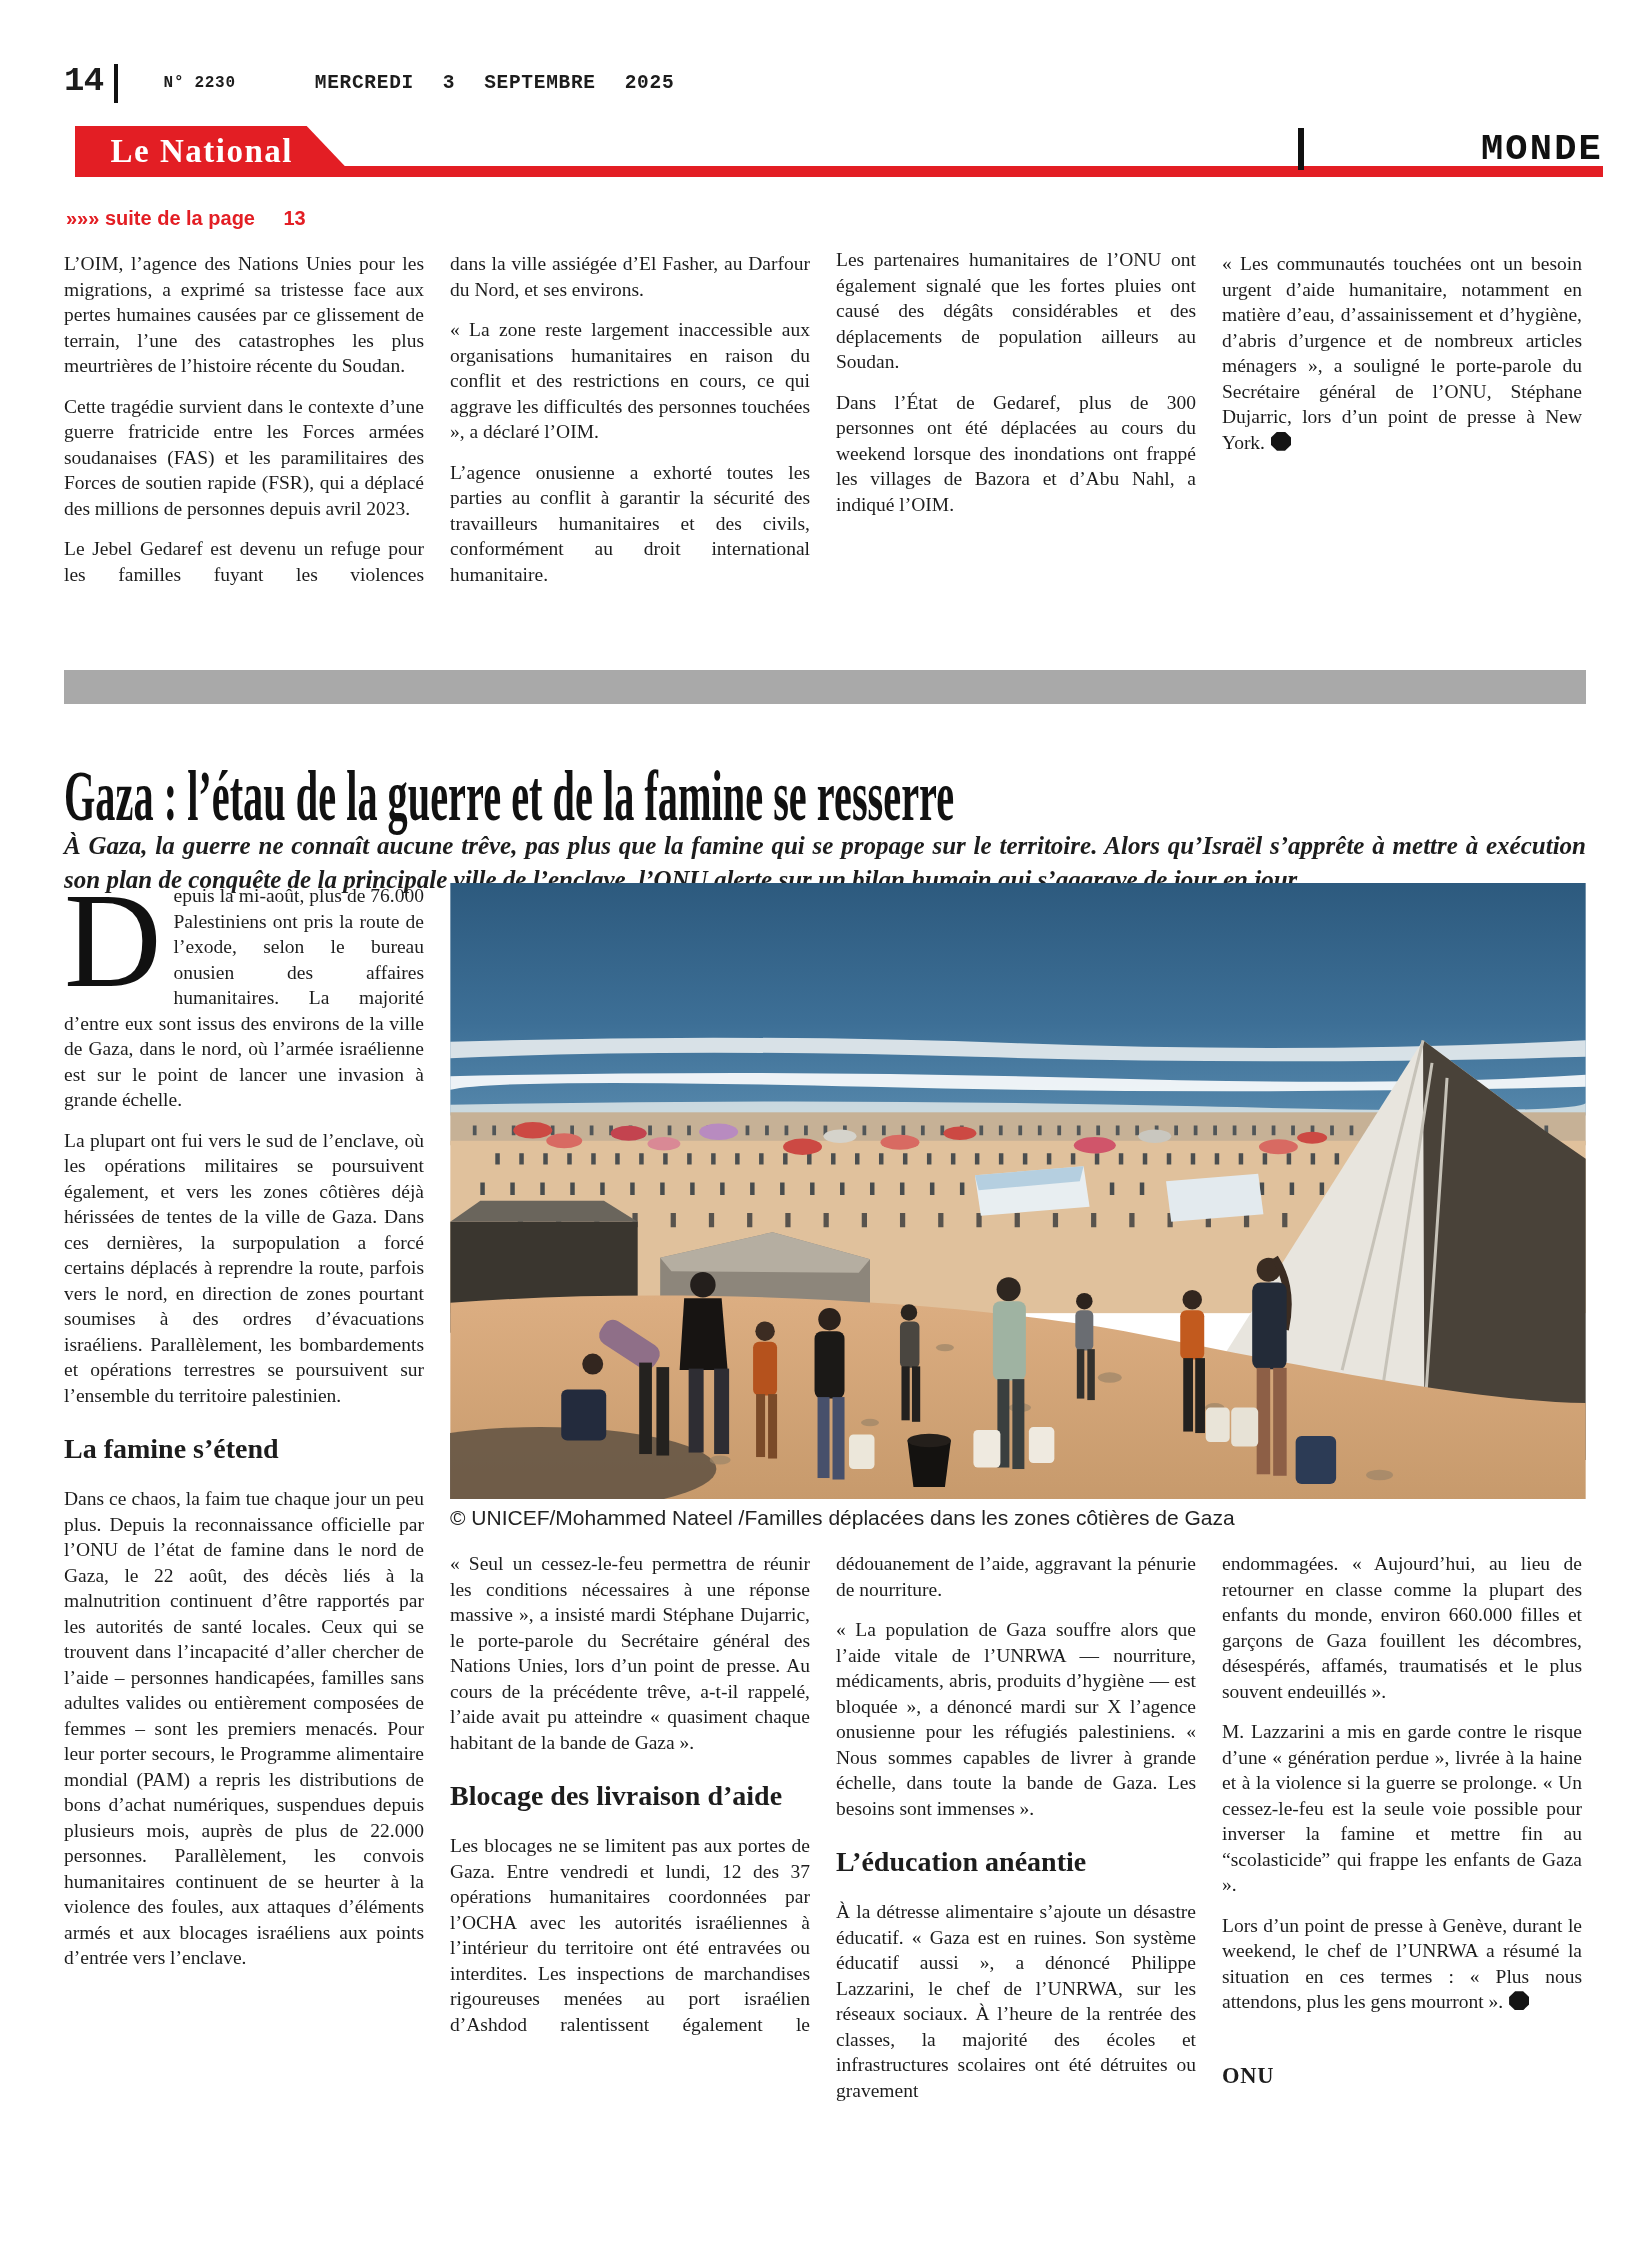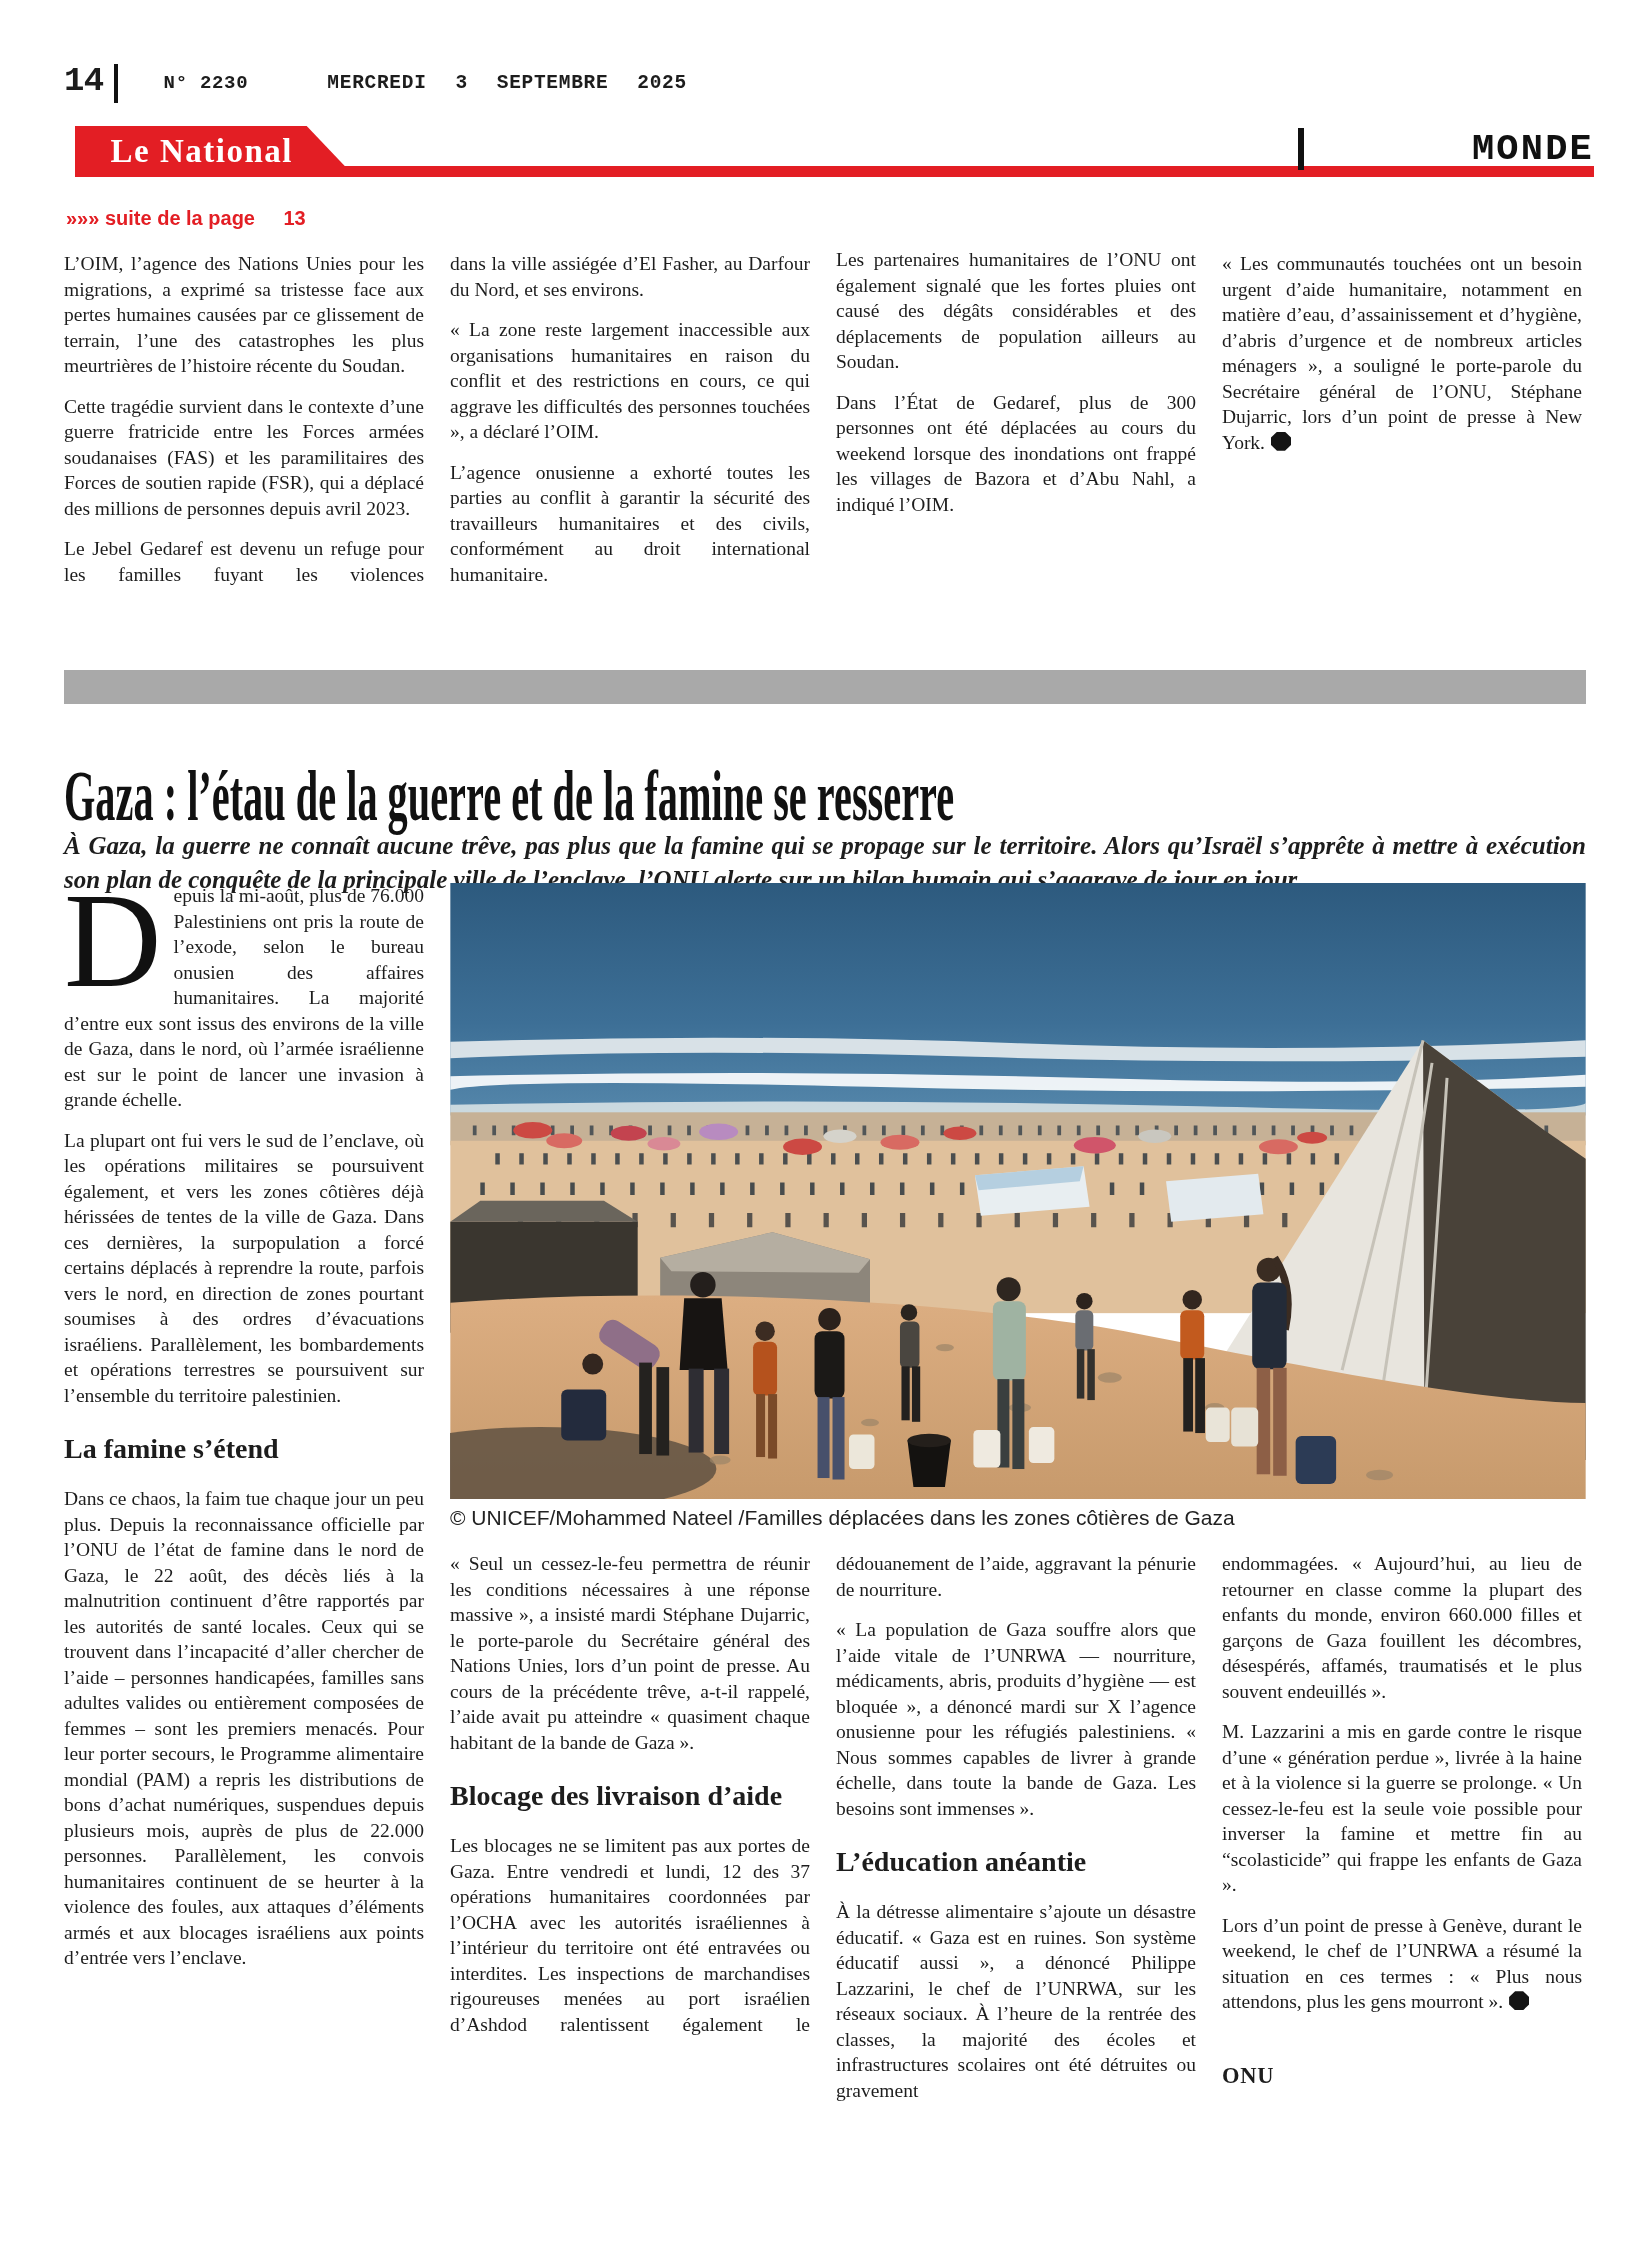--- a/index.html
+++ b/index.html
@@ -6,23 +6,23 @@
   body{
     width:1650px;height:2250px;position:relative;background:#ffffff;
     font-family:"Liberation Serif","DejaVu Serif",serif;color:#1d1d1d;
     overflow:hidden;
   }
   
   .hdr-row{position:absolute;top:64px;left:64px;right:64px;display:flex;align-items:flex-start;
     font-family:Liberation Mono, monospace;font-weight:bold;}
   .pg-num{font-size:34px;line-height:34px;letter-spacing:-0.7px;}
   .pg-bar{width:3.7px;height:39px;background:#111;margin:0 30px 0 10.5px;}
-  .issue{font-size:19px;line-height:22.5px;margin-top:7.5px;letter-spacing:0.7px;padding-left:16px;}
+  .issue{font-size:16px;line-height:22.5px;margin-top:7.5px;letter-spacing:0.7px;padding-left:16px;}
   .date{font-size:19.5px;line-height:22.5px;margin-top:7.5px;margin-left:79px;word-spacing:16.5px;letter-spacing:0.7px;}
-  .banner{position:absolute;top:126px;left:64px;right:56px;height:51px;text-align:right;}
+  .banner{position:absolute;top:126px;left:64px;right:47px;height:51px;text-align:right;}
   .flag{position:absolute;left:10.5px;top:0;width:270px;height:51px;background:#e31e24;
     clip-path:polygon(0 0,86% 0,100% 78%,100% 100%,0 100%);}
   .brand{position:absolute;left:36px;top:6.7px;color:#fff;font-size:33px;font-weight:bold;
     letter-spacing:1.5px;font-family:"Liberation Serif",serif;}
   .strip{position:absolute;left:270px;right:0;bottom:0;height:11.2px;background:#e31e24;}
   .sect-pipe{position:absolute;left:1234px;top:1.5px;width:6px;height:42px;background:#111;}
   .section{position:absolute;right:0;top:1.5px;font-size:37px;font-weight:bold;letter-spacing:2.2px;
     font-family:Liberation Mono, monospace;color:#111;margin-left:20px;}
   .suite{position:absolute;top:207px;left:66px;color:#e31e24;font-weight:bold;
     font-family:"Liberation Sans","DejaVu Sans",sans-serif;font-size:20px;}

